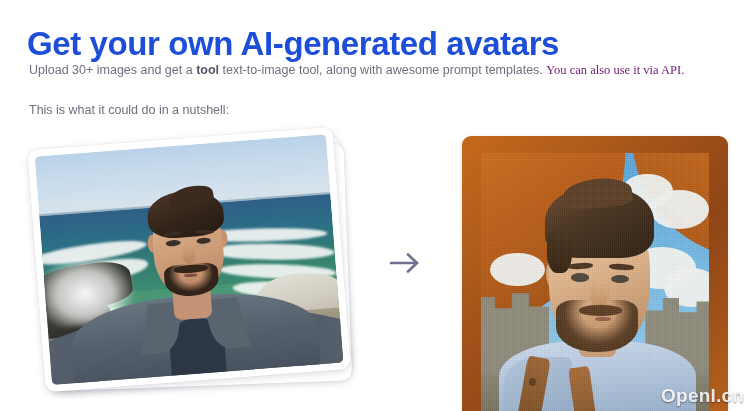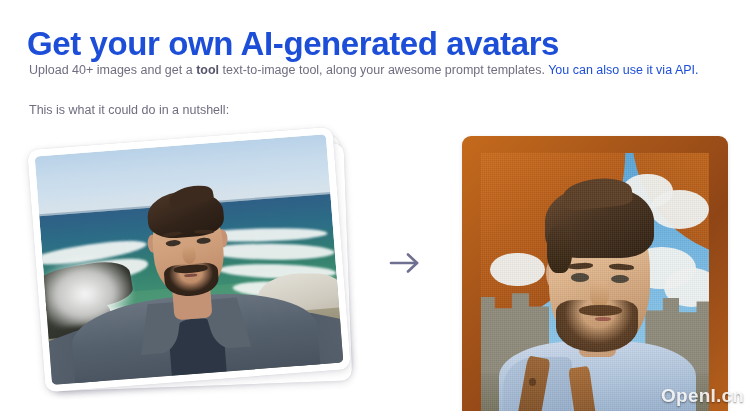--- a/index.html
+++ b/index.html
@@ -35,23 +35,24 @@
     font-size: 12.5px;
     line-height: 18px;
     color: #6e6e80;
     white-space: nowrap;
   }
   .subtitle .bold {
     font-weight: bold;
     color: #55556b;
   }
   .subtitle .api-link {
-    color: #1d4ed8;
+    color: #701a75;
     text-decoration: none;
     cursor: pointer;
+    font-family: Liberation Serif, serif;
   }
   .nutshell {
     position: absolute;
     left: 29px;
     top: 88px;
     font-size: 12.5px;
     line-height: 18px;
     color: #6e6e80;
     white-space: nowrap;
     text-align: center;
@@ -394,21 +395,21 @@
     color: rgba(255,255,255,0.88);
     text-shadow: 0 1px 2px rgba(0,0,0,0.45);
     pointer-events: none;
   }
 </style>
 </head>
 <body>
 
 <h1 class="page-heading">Get your own AI-generated avatars</h1>
 
-<p class="subtitle"><span>Upload 40+ images and get a </span><span class="bold">tool</span><span> text-to-image tool, along your awesome prompt templates. </span><a class="api-link" href="#">You can also use it via API.</a></p>
+<p class="subtitle"><span>Upload 30+ images and get a </span><span class="bold">tool</span><span> text-to-image tool, along with awesome prompt templates. </span><a class="api-link" href="#">You can also use it via API.</a></p>
 
 <p class="nutshell">This is what it could do in a nutshell:</p>
 
 <div class="photo-stack">
 
   <div class="card-shell card-back-1"></div>
   <div class="card-shell card-back-2"></div>
 
   <div class="card-shell card-front">
     <div class="photo-window">

